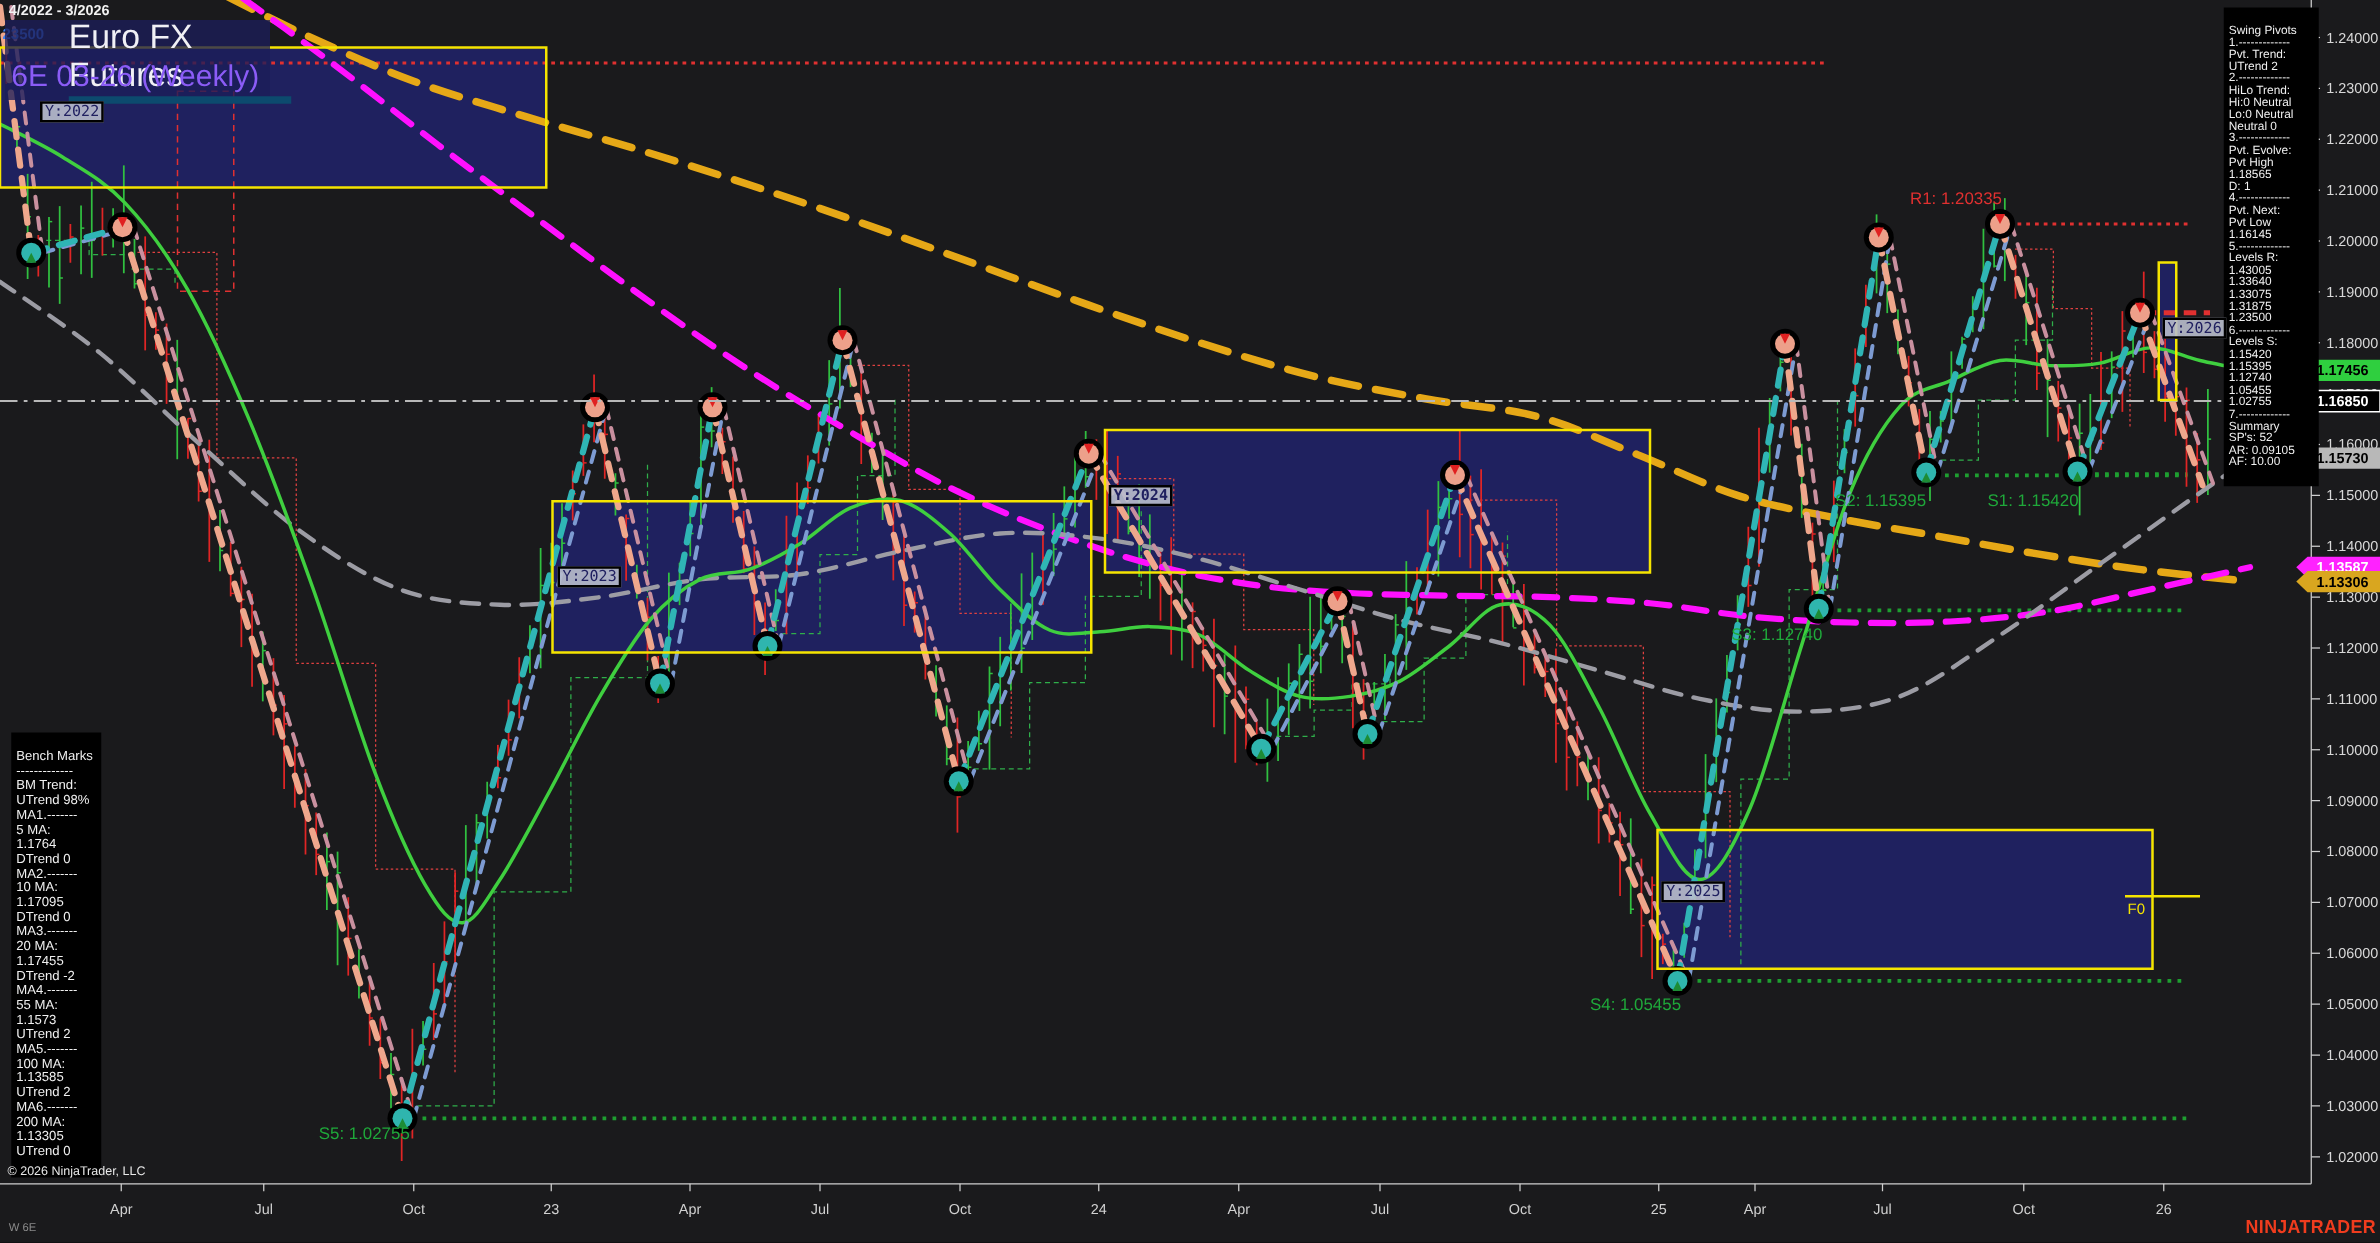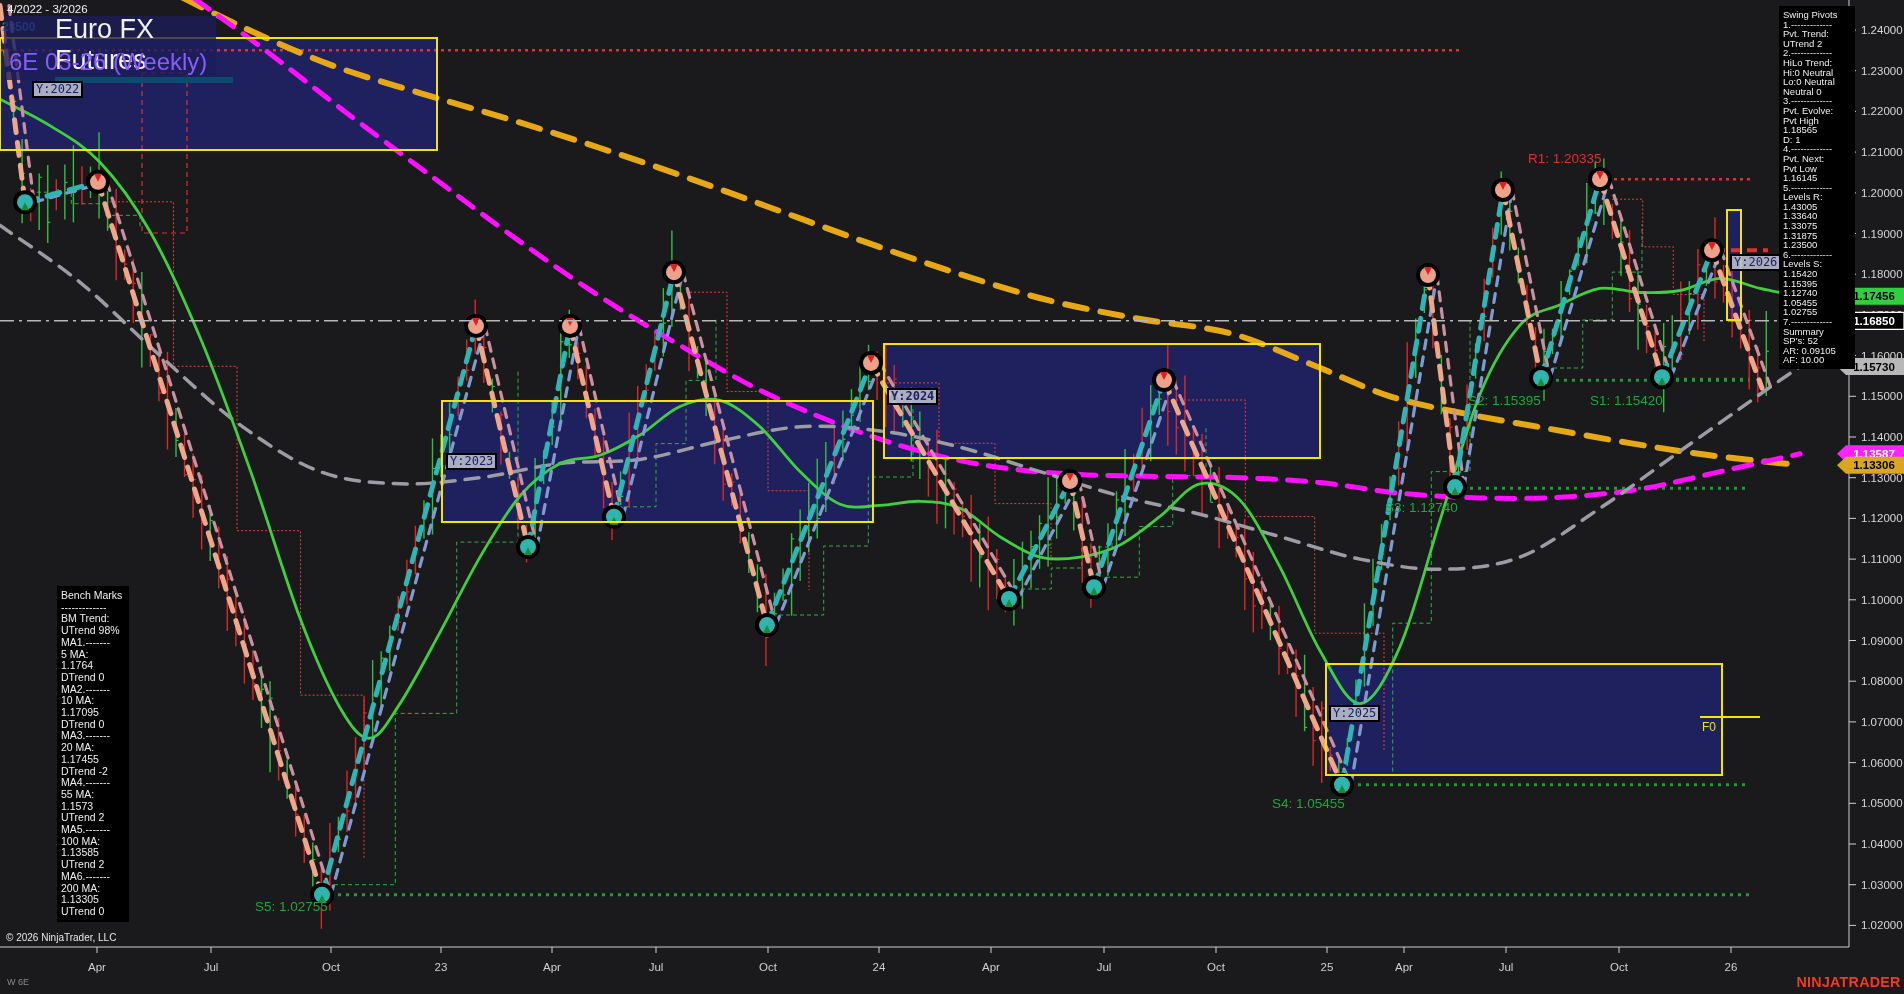--- a/index.html
+++ b/index.html
@@ -1,28 +1,28 @@
 <!DOCTYPE html>
 <html><head>
 <meta charset="utf-8">
 <style>
   html,body{margin:0;padding:0;background:#0c0c0d;}
   #app{position:relative;width:1904px;height:994px;background:#1a1a1c;overflow:hidden;
        font-family:"Liberation Sans",sans-serif;}
   #chart-svg{position:absolute;left:0;top:0;}
-  .hdr-range{position:absolute;left:7px;top:3px;font-size:11.5px;color:#f2f2f2;}
+  .hdr-range{position:absolute;left:7px;top:3px;font-size:11.5px;color:#f2f2f2;font-weight:bold;}
   .frag{position:absolute;left:2px;top:20px;font-size:12px;font-weight:bold;color:#3b82f6;}
   .title-bg{position:absolute;left:4px;top:16px;width:212px;height:64px;
             background:rgba(28,30,88,0.78);}
   .ttl{position:absolute;left:10px;top:14px;font-size:27px;color:#f0f0f5;
        border-bottom:6px solid #0c4a6e;padding-bottom:1px;width:178px;margin-left:45px;}
   .sub{position:absolute;left:9px;top:48px;font-size:24px;color:#8b5cf6;text-align:right;}
-  .panel{position:absolute;background:#000;color:#f0f0f0;padding:4px 4px;}
+  .panel{position:absolute;background:#000;color:#f0f0f0;padding:14px 4px;}
   #swing-panel{left:1779px;top:6px;width:68px;font-size:9.5px;line-height:9.6px;}
-  #bench-panel{left:9px;top:586px;width:64px;font-size:10.5px;line-height:11.7px;margin-left:48px;}
+  #bench-panel{left:9px;top:586px;width:64px;font-size:10.5px;line-height:11.7px;}
   .ylab{position:absolute;background:rgba(185,190,205,0.9);border:2px solid #000;
         color:#202060;font-family:"DejaVu Sans Mono",monospace;font-size:12px;
         line-height:13px;padding:0 2px;white-space:nowrap;}
   .copyright{position:absolute;left:6px;top:932px;font-size:10px;color:#e8e8e8;}
   .wtag{position:absolute;left:7px;top:977px;font-size:9px;color:#8a8a8a;}
   .brand{position:absolute;right:3px;top:973px;font-size:15px;font-weight:bold;
          color:#f03c1e;letter-spacing:0.3px;transform:scaleX(0.95);transform-origin:right;}
 </style>
 </head>
 <body>

